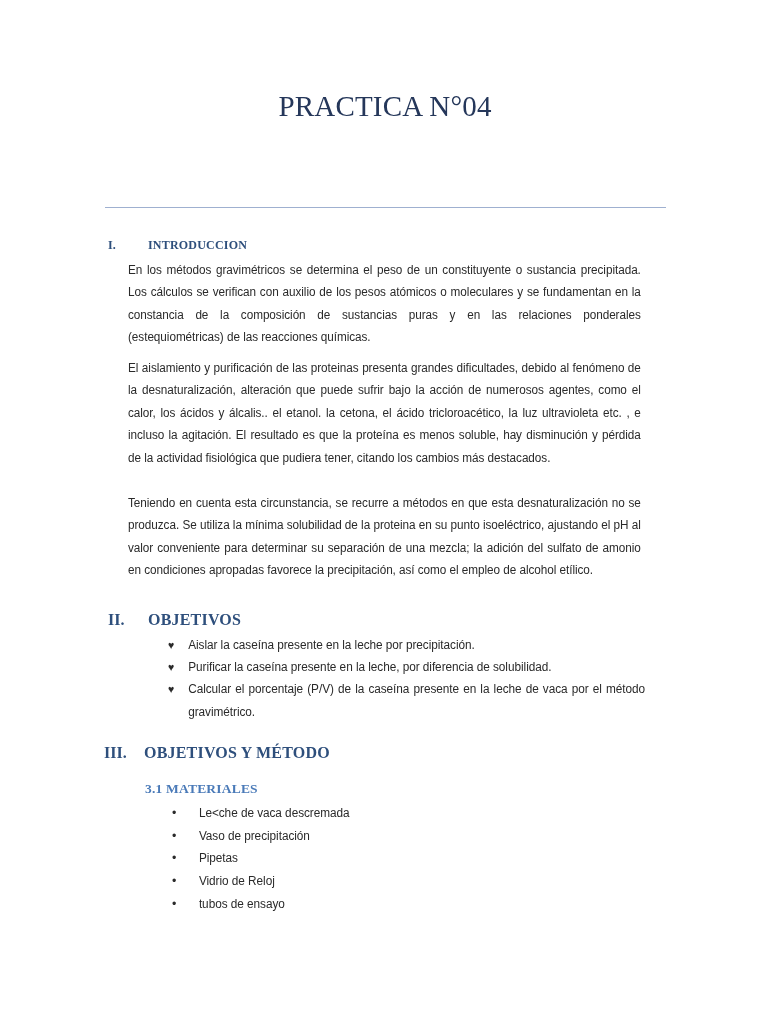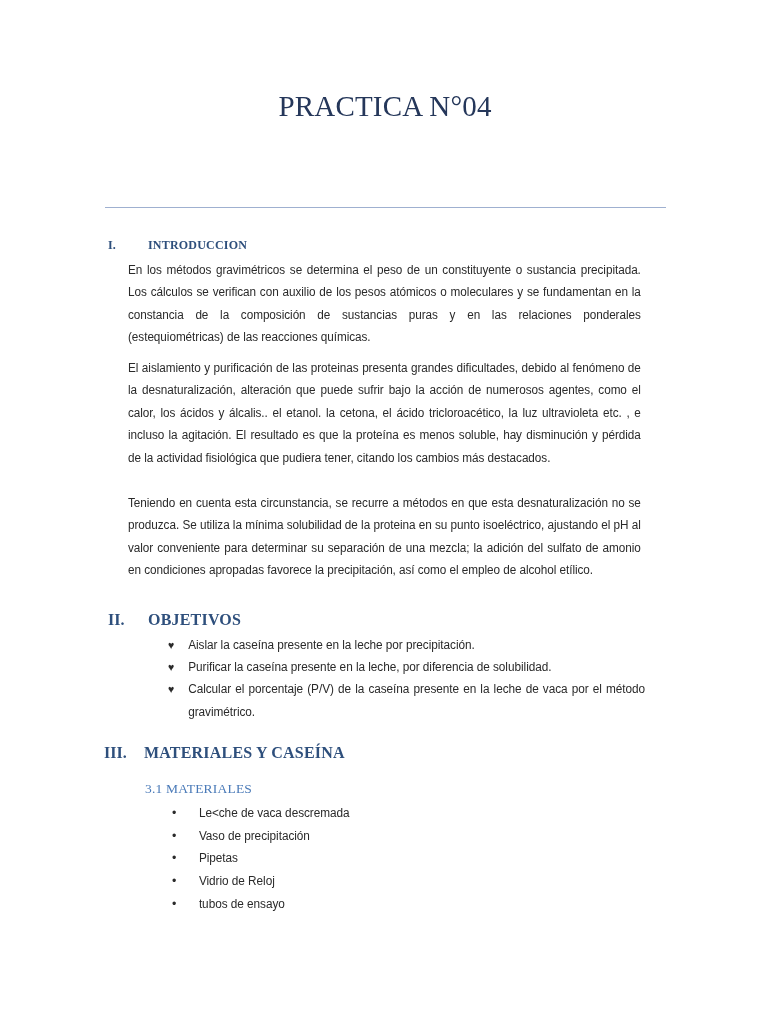--- a/index.html
+++ b/index.html
@@ -83,21 +83,21 @@
 
   .sh-1 { left: 108px; top: 238px; font-size: 12px; }
   .sh-2 { left: 108px; top: 611px; font-size: 16px; }
   .sh-3 { left: 104px; top: 744px; font-size: 16px; }
 
   .sub-heading {
     position: absolute;
     left: 145px;
     top: 781px;
     font-family: "Liberation Serif", serif;
-    font-weight: normal;
+    font-weight: bold;
     font-size: 13.5px;
     color: #4a7ab8;
     letter-spacing: 0.2px;
     white-space: nowrap;
   }
 
   
   .para {
     position: absolute;
     left: 128px;
@@ -215,21 +215,21 @@
       <span class="heart-bullet">♥</span>
       <span>Purificar la caseína presente en la leche, por diferencia de solubilidad.</span>
     </li>
     <li>
       <span class="heart-bullet">♥</span>
       <span>Calcular el porcentaje (P/V) de la caseína presente en la leche de vaca por el método gravimétrico.</span>
     </li>
   </ul>
 
   <div class="section-heading sh-3">
-    <span class="numeral">III.</span><span class="heading-text">MATERIALES Y CASEÍNA</span>
+    <span class="numeral">III.</span><span class="heading-text">OBJETIVOS Y MÉTODO</span>
   </div>
 
   <div class="sub-heading">3.1 MATERIALES</div>
 
   <ul class="mat-list">
     <li>
       <span class="dot-bullet">•</span>
       <span>Le&lt;che de vaca descremada</span>
     </li>
     <li>

